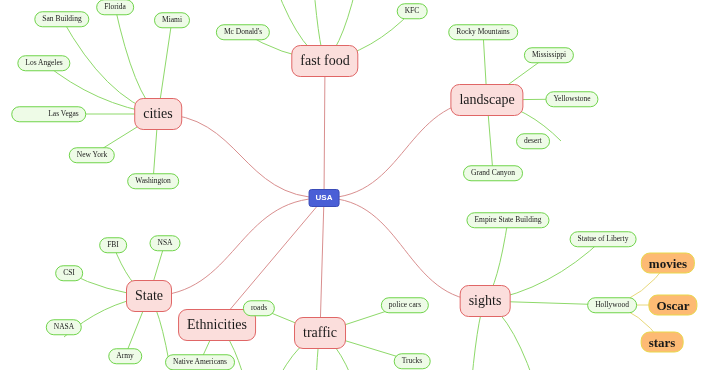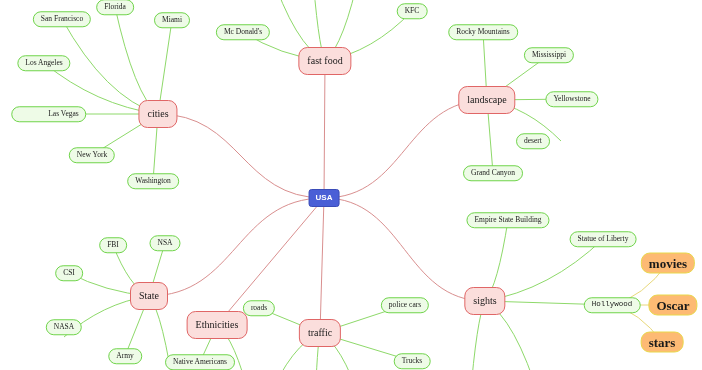--- a/index.html
+++ b/index.html
@@ -41,21 +41,21 @@
     font-size: 8px;
     font-weight: bold;
     padding: 4px 6px;
     font-family: "Liberation Sans", sans-serif;
   }
   .node-l1 {
     background: #fbdedc;
     border: 1.2px solid #e06666;
     border-radius: 9px;
     color: #1a1a1a;
-    font-size: 10px;
+    font-size: 14px;
     padding: 8px 8px;
   }
   .node-l2 {
     background: #eefbe7;
     border: 1.2px solid #6fd44a;
     border-radius: 9px;
     color: #1a1a1a;
     font-size: 7.5px;
     padding: 3px 7px;
   }
@@ -123,37 +123,37 @@
     </svg>
   <div id="node-layer">
       <div class="node node-root" style="left: 324px; top: 198px;">USA</div>
       <div class="node node-l1" style="left: 158px; top: 114px;">cities</div>
       <div class="node node-l1" style="left: 325px; top: 61px;">fast food</div>
       <div class="node node-l1" style="left: 487px; top: 100px;">landscape</div>
       <div class="node node-l1" style="left: 485px; top: 301px;">sights</div>
       <div class="node node-l1" style="left: 320px; top: 333px;">traffic</div>
       <div class="node node-l1" style="left: 217px; top: 325px;">Ethnicities</div>
       <div class="node node-l1" style="left: 149px; top: 296px;">State</div>
-      <div class="node node-l2" style="left: 62px; top: 19px;">San Francisco</div>
+      <div class="node node-l2" style="left: 62px; top: 19px;">San Building</div>
       <div class="node node-l2" style="left: 115px; top: 7px;">Florida</div>
       <div class="node node-l2" style="left: 172px; top: 20px;">Miami</div>
       <div class="node node-l2" style="left: 44px; top: 63px;">Los Angeles</div>
       <div class="node node-l2" style="left: 49px; top: 114px; padding-left: 36px;">Las Vegas</div>
       <div class="node node-l2" style="left: 92px; top: 155px;">New York</div>
       <div class="node node-l2" style="left: 153px; top: 181px;">Washington</div>
       <div class="node node-l2" style="left: 243px; top: 32px; text-align: right;">Mc Donald's</div>
       <div class="node node-l2" style="left: 412px; top: 11px;">KFC</div>
       <div class="node node-l2" style="left: 483px; top: 32px;">Rocky Mountains</div>
       <div class="node node-l2" style="left: 549px; top: 55px;">Mississippi</div>
       <div class="node node-l2" style="left: 572px; top: 99px;">Yellowstone</div>
       <div class="node node-l2" style="left: 533px; top: 141px;">desert</div>
       <div class="node node-l2" style="left: 493px; top: 173px;">Grand Canyon</div>
       <div class="node node-l2" style="left: 508px; top: 220px;">Empire State Building</div>
       <div class="node node-l2" style="left: 603px; top: 239px;">Statue of Liberty</div>
-      <div class="node node-l2" style="left: 612px; top: 305px; font-family: Liberation Mono, monospace;">Hollywood</div>
+      <div class="node node-l2" style="left: 612px; top: 305px;">Hollywood</div>
       <div class="node node-l3" style="left: 668px; top: 263px;">movies</div>
       <div class="node node-l3" style="left: 673px; top: 305px;">Oscar</div>
       <div class="node node-l3" style="left: 662px; top: 342px;">stars</div>
       <div class="node node-l2" style="left: 259px; top: 308px;">roads</div>
       <div class="node node-l2" style="left: 405px; top: 305px;">police cars</div>
       <div class="node node-l2" style="left: 412px; top: 361px;">Trucks</div>
       <div class="node node-l2" style="left: 200px; top: 362px;">Native Americans</div>
       <div class="node node-l2" style="left: 113px; top: 245px;">FBI</div>
       <div class="node node-l2" style="left: 165px; top: 243px;">NSA</div>
       <div class="node node-l2" style="left: 69px; top: 273px;">CSI</div>

